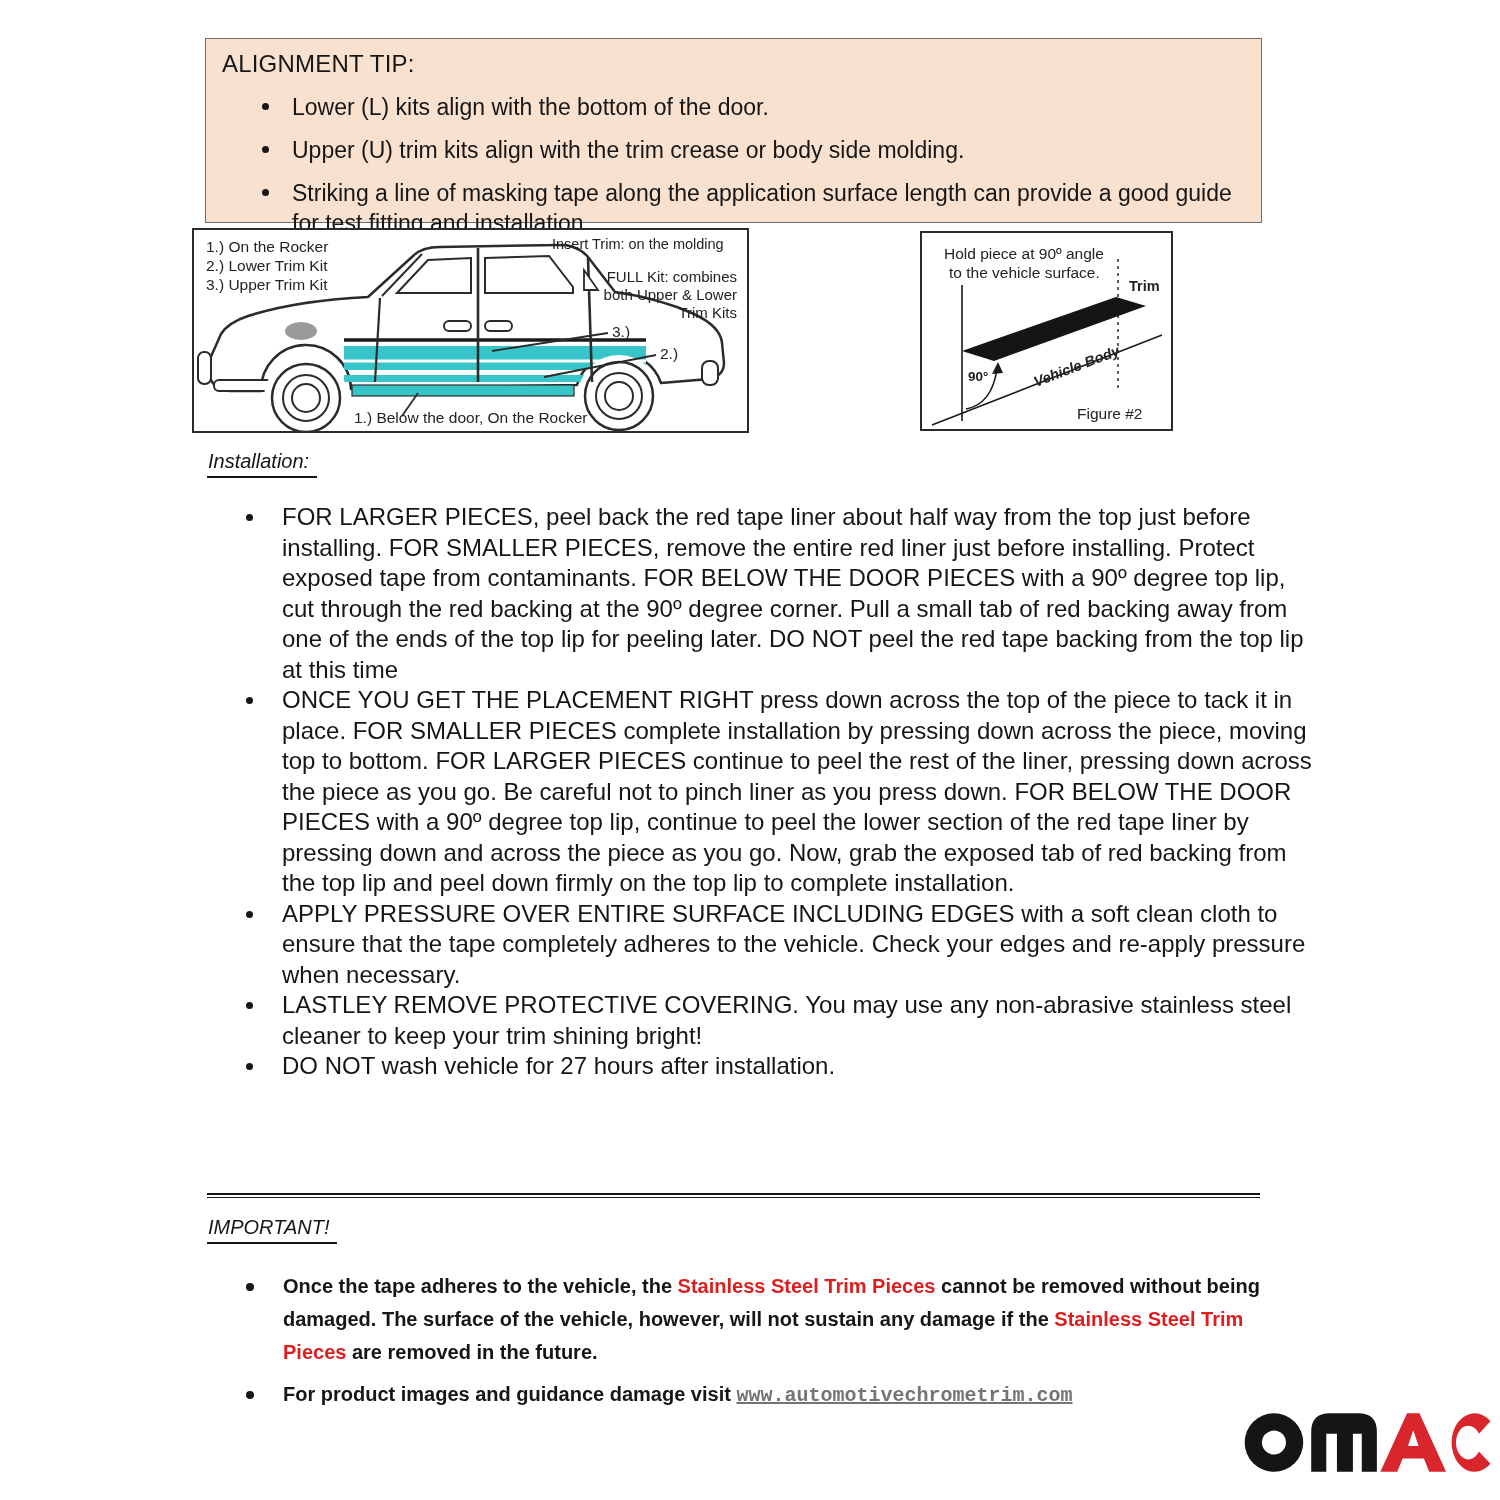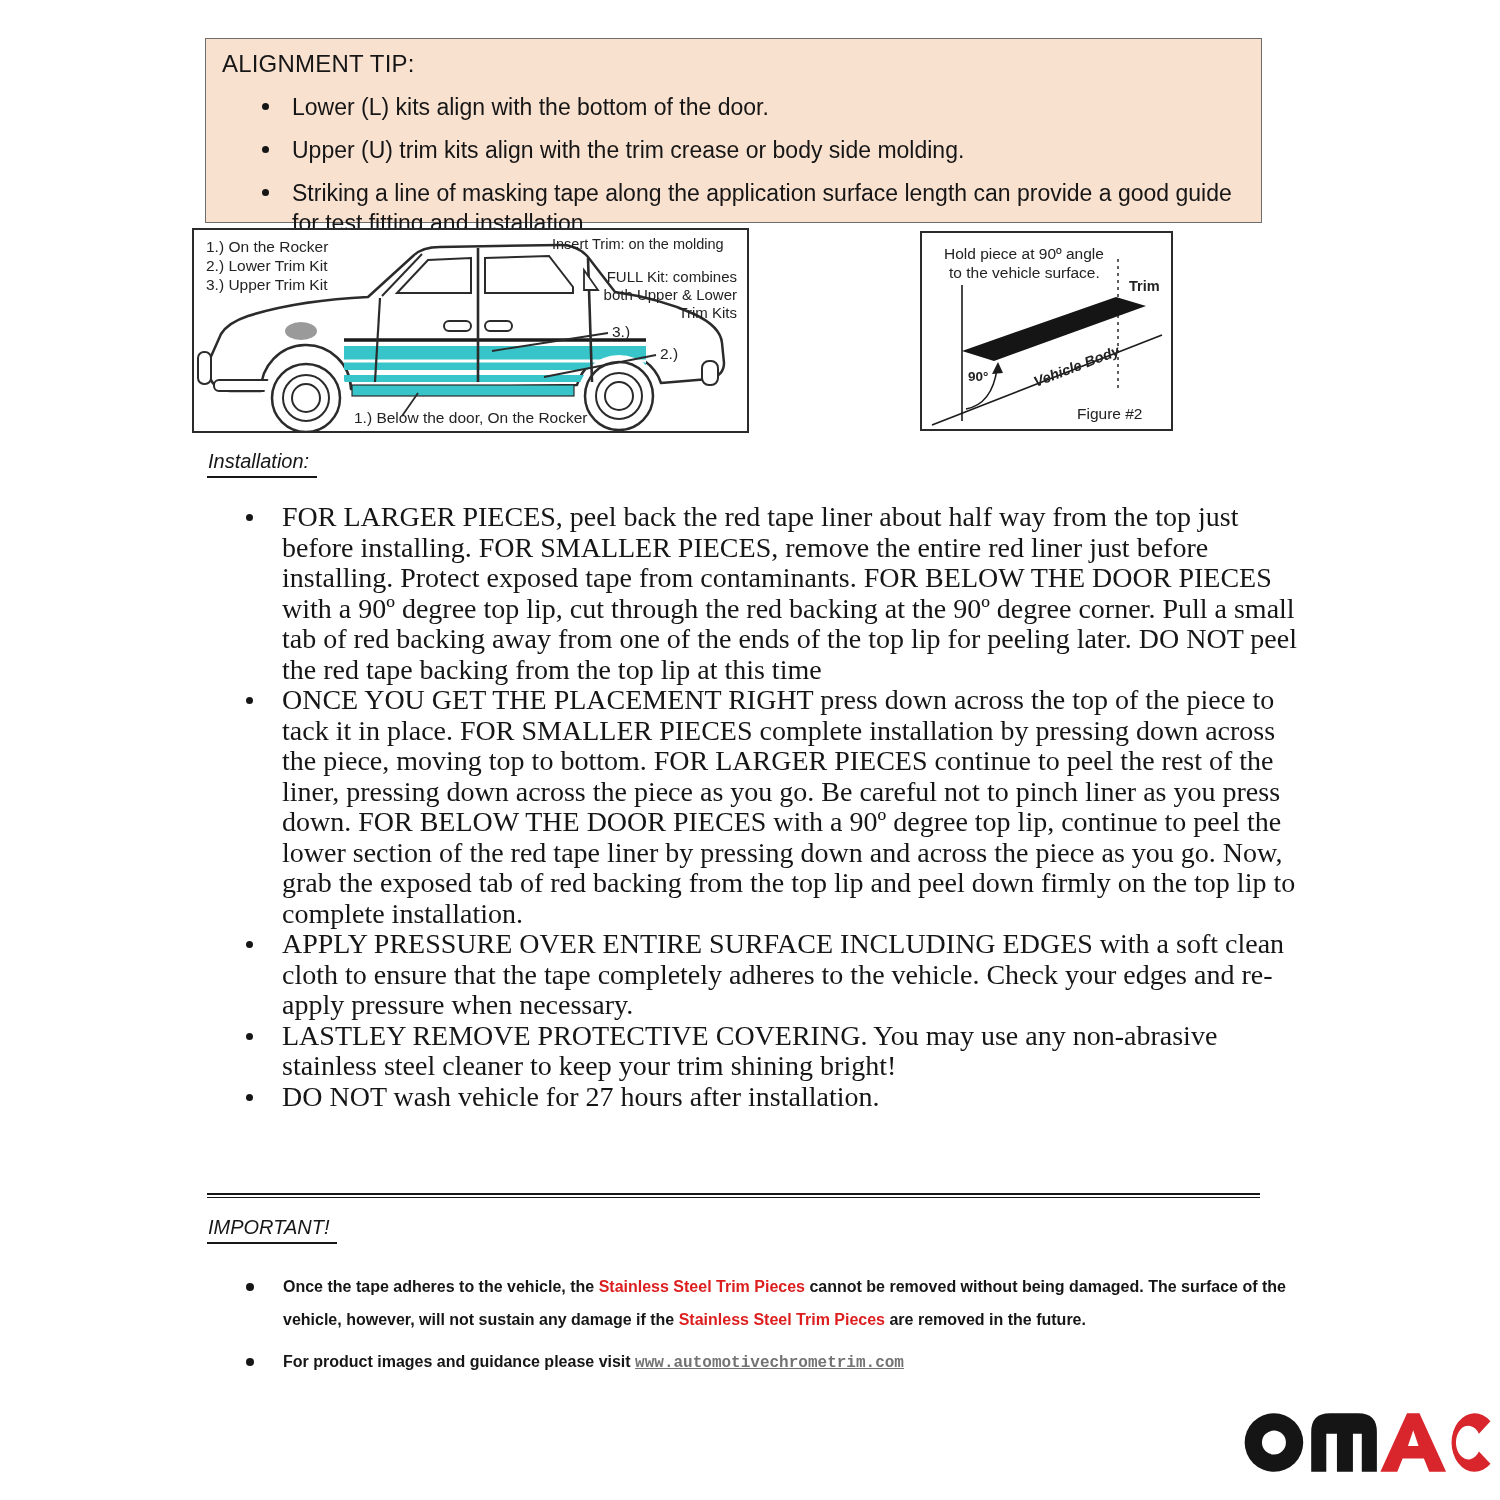--- a/index.html
+++ b/index.html
@@ -26,28 +26,28 @@
     position:absolute;left:920px;top:231px;width:253px;height:200px;
     border:2px solid #2b2b2b;box-sizing:border-box;background:#fff;
   }
   .fig-car svg,.fig-angle svg{display:block;}
   
   .install-section{position:absolute;left:207px;top:450px;width:1105px;}
   .heading{
     display:inline-block;font-size:20px;font-style:italic;
     border-bottom:2px solid #161616;padding:0 8px 3px 1px;
   }
-  .main-list{list-style:none;margin:24px 0 0 0;padding:0;font-size:28px;line-height:30.5px;font-family:Liberation Serif, serif;}
+  .main-list{list-style:none;margin:24px 0 0 0;padding:0;font-size:24px;line-height:30.5px;}
   .main-list li{position:relative;padding-left:75px;}
   .main-list li::before{content:"";position:absolute;left:39px;top:12px;width:7px;height:7px;border-radius:50%;background:#161616;}
   
   .divider{position:absolute;left:207px;top:1193px;width:1053px;height:2px;
     border-top:2px solid #161616;border-bottom:1px solid #161616;box-sizing:content-box;}
   .important-section{position:absolute;left:207px;top:1216px;width:1105px;}
-  .important-list{list-style:none;margin:26px 0 12px 0;padding:0;font-size:16px;line-height:33px;font-weight:bold;}
+  .important-list{list-style:none;margin:26px 0 12px 0;padding:0;font-size:20px;line-height:33px;font-weight:bold;}
   .important-list li{position:relative;padding-left:76px;margin-bottom:9px;}
   .important-list li::before{content:"";position:absolute;left:39px;top:13px;width:8px;height:8px;border-radius:50%;background:#161616;}
   .seg-red{color:#dd1e1e;}
   .seg-link{color:#737373;text-decoration:underline;font-weight:bold;cursor:pointer;font-family:Liberation Mono, monospace;}
   
   .logo{position:absolute;left:1242px;top:1399px;width:252px;height:80px;}
   
   .figtext{fill:#232323;}
 </style>
 </head>
@@ -146,21 +146,21 @@
       <li>DO NOT wash vehicle for 27 hours after installation.</li>
     </ul>
 </div>
 
 <div class="divider"></div>
 
 <div class="important-section">
   <div class="heading">IMPORTANT!</div>
   <ul class="important-list">
       <li><span class="seg-bold">Once the tape adheres to the vehicle, the </span><span class="seg-red">Stainless Steel Trim Pieces</span><span class="seg-bold"> cannot be removed without being damaged. The surface of the vehicle, however, will not sustain any damage if the </span><span class="seg-red">Stainless Steel Trim Pieces</span><span class="seg-bold"> are removed in the future.</span></li>
-      <li><span class="seg-bold">For product images and guidance please visit </span><a class="seg-link" href="#">www.automotivechrometrim.com</a></li>
+      <li><span class="seg-bold">For product images and guidance damage visit </span><a class="seg-link" href="#">www.automotivechrometrim.com</a></li>
     </ul>
 </div>
 
 <div class="logo">
   <svg width="252" height="80" viewBox="0 0 284 84">
     <circle cx="36" cy="46" r="33" fill="#151515"></circle>
     <circle cx="36" cy="46" r="13.5" fill="#ffffff"></circle>
     <path fill="#151515" d="M78,79 L78,34 Q78,13 99,13 L131,13 Q152,13 152,34 L152,79 L135,79 L135,36 L125,36 L125,79 L107,79 L107,36 L95,36 L95,79 Z"></path>
     <path fill="#d9252c" fill-rule="evenodd" d="M156,79 L186,13 L200,13 L230,79 L211,79 L205,64 L181,64 L175,79 Z M187,50 L199,50 L193,32 Z"></path>
     <path fill="#d9252c" d="M280,22 A26,33 0 1 0 280,70 L267,56 A14,19 0 1 1 267,36 Z"></path>

